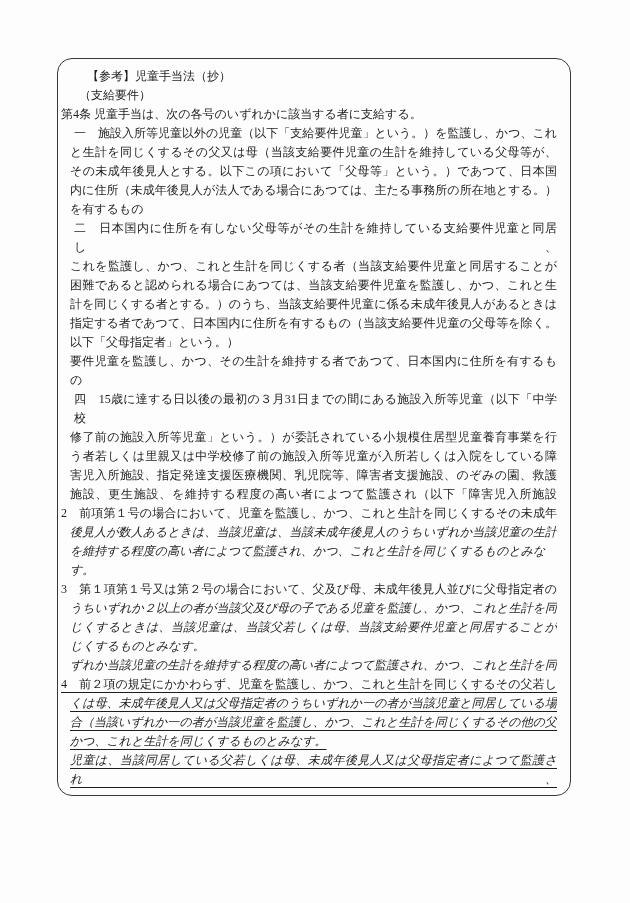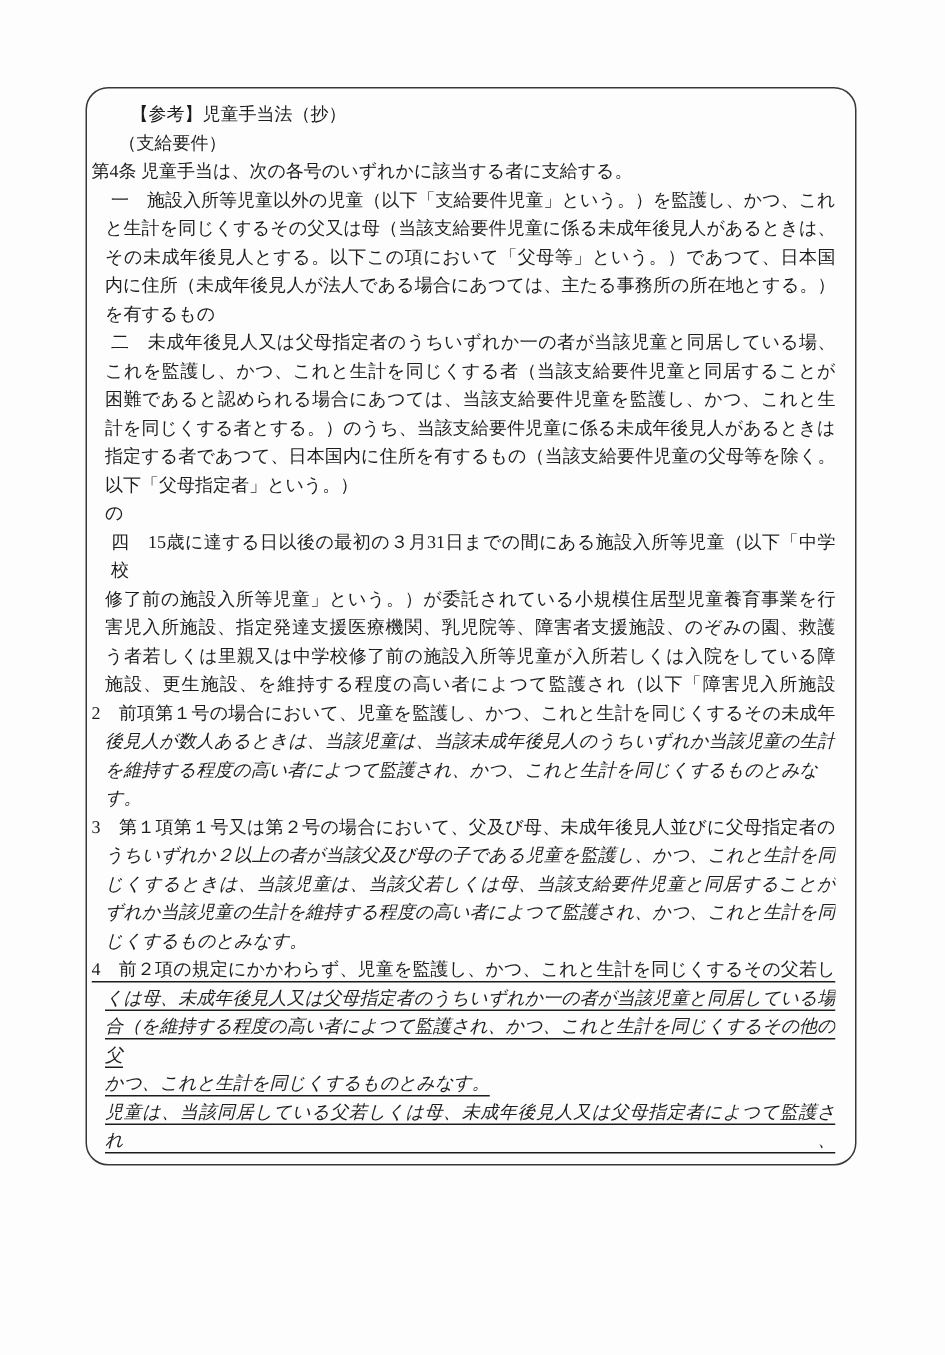--- a/index.html
+++ b/index.html
@@ -68,56 +68,57 @@
         <div class="line first">【参考】児童手当法（抄）</div>
       </div>
       <div class="block heading">
         <div class="line first">（支給要件）</div>
       </div>
       <div class="block para">
         <div class="line first">第4条 児童手当は、次の各号のいずれかに該当する者に支給する。</div>
       </div>
       <div class="block item">
         <div class="line first j">一　施設入所等児童以外の児童（以下「支給要件児童」という。）を監護し、かつ、これ</div>
-        <div class="line cont j">と生計を同じくするその父又は母（当該支給要件児童に係る未成年後見人があるときは、</div>
+        <div class="line cont j">と生計を同じくするその父又は母（当該支給要件児童の生計を維持している父母等が、</div>
         <div class="line cont j">その未成年後見人とする。以下この項において「父母等」という。）であつて、日本国</div>
         <div class="line cont j">内に住所（未成年後見人が法人である場合にあつては、主たる事務所の所在地とする。）</div>
         <div class="line cont">を有するもの</div>
       </div>
       <div class="block item">
-        <div class="line first j">二　未成年後見人又は父母指定者のうちいずれか一の者が当該児童と同居している場、</div>
+        <div class="line first j">二　日本国内に住所を有しない父母等がその生計を維持している支給要件児童と同居し、</div>
         <div class="line cont j">これを監護し、かつ、これと生計を同じくする者（当該支給要件児童と同居することが</div>
         <div class="line cont j">困難であると認められる場合にあつては、当該支給要件児童を監護し、かつ、これと生</div>
         <div class="line cont j">計を同じくする者とする。）のうち、当該支給要件児童に係る未成年後見人があるときは</div>
         <div class="line cont j">指定する者であつて、日本国内に住所を有するもの（当該支給要件児童の父母等を除く。</div>
         <div class="line cont">以下「父母指定者」という。）</div>
       </div>
       <div class="block item">
+        <div class="line cont j">要件児童を監護し、かつ、その生計を維持する者であつて、日本国内に住所を有するも</div>
         <div class="line cont">の</div>
       </div>
       <div class="block item">
         <div class="line first j">四　15歳に達する日以後の最初の３月31日までの間にある施設入所等児童（以下「中学校</div>
         <div class="line cont j">修了前の施設入所等児童」という。）が委託されている小規模住居型児童養育事業を行</div>
+        <div class="line cont j">う者若しくは里親又は中学校修了前の施設入所等児童が入所若しくは入院をしている障</div>
         <div class="line cont j">害児入所施設、指定発達支援医療機関、乳児院等、障害者支援施設、のぞみの園、救護</div>
-        <div class="line cont j">う者若しくは里親又は中学校修了前の施設入所等児童が入所若しくは入院をしている障</div>
         <div class="line cont j">施設、更生施設、を維持する程度の高い者によつて監護され（以下「障害児入所施設</div>
       </div>
       <div class="block para">
         <div class="line first j">2　前項第１号の場合において、児童を監護し、かつ、これと生計を同じくするその未成年</div>
         <div class="line cont j">後見人が数人あるときは、当該児童は、当該未成年後見人のうちいずれか当該児童の生計</div>
         <div class="line cont">を維持する程度の高い者によつて監護され、かつ、これと生計を同じくするものとみなす。</div>
       </div>
       <div class="block para">
         <div class="line first j">3　第１項第１号又は第２号の場合において、父及び母、未成年後見人並びに父母指定者の</div>
         <div class="line cont j">うちいずれか２以上の者が当該父及び母の子である児童を監護し、かつ、これと生計を同</div>
         <div class="line cont j">じくするときは、当該児童は、当該父若しくは母、当該支給要件児童と同居することが</div>
+        <div class="line cont">じくするものとみなす。</div>
         <div class="line cont j">ずれか当該児童の生計を維持する程度の高い者によつて監護され、かつ、これと生計を同</div>
-        <div class="line cont">じくするものとみなす。</div>
       </div>
       <div class="block para underline">
         <div class="line first j">4　前２項の規定にかかわらず、児童を監護し、かつ、これと生計を同じくするその父若し</div>
         <div class="line cont j">くは母、未成年後見人又は父母指定者のうちいずれか一の者が当該児童と同居している場</div>
-        <div class="line cont j">合（を維持する程度の高い者によつて監護され、かつ、これと生計を同じくするその他の父</div>
+        <div class="line cont j">合（当該いずれか一の者が当該児童を監護し、かつ、これと生計を同じくするその他の父</div>
         <div class="line cont">かつ、これと生計を同じくするものとみなす。</div>
         <div class="line cont j">児童は、当該同居している父若しくは母、未成年後見人又は父母指定者によつて監護され、</div>
       </div>
     </div>
 </div>
 
 </body></html>

